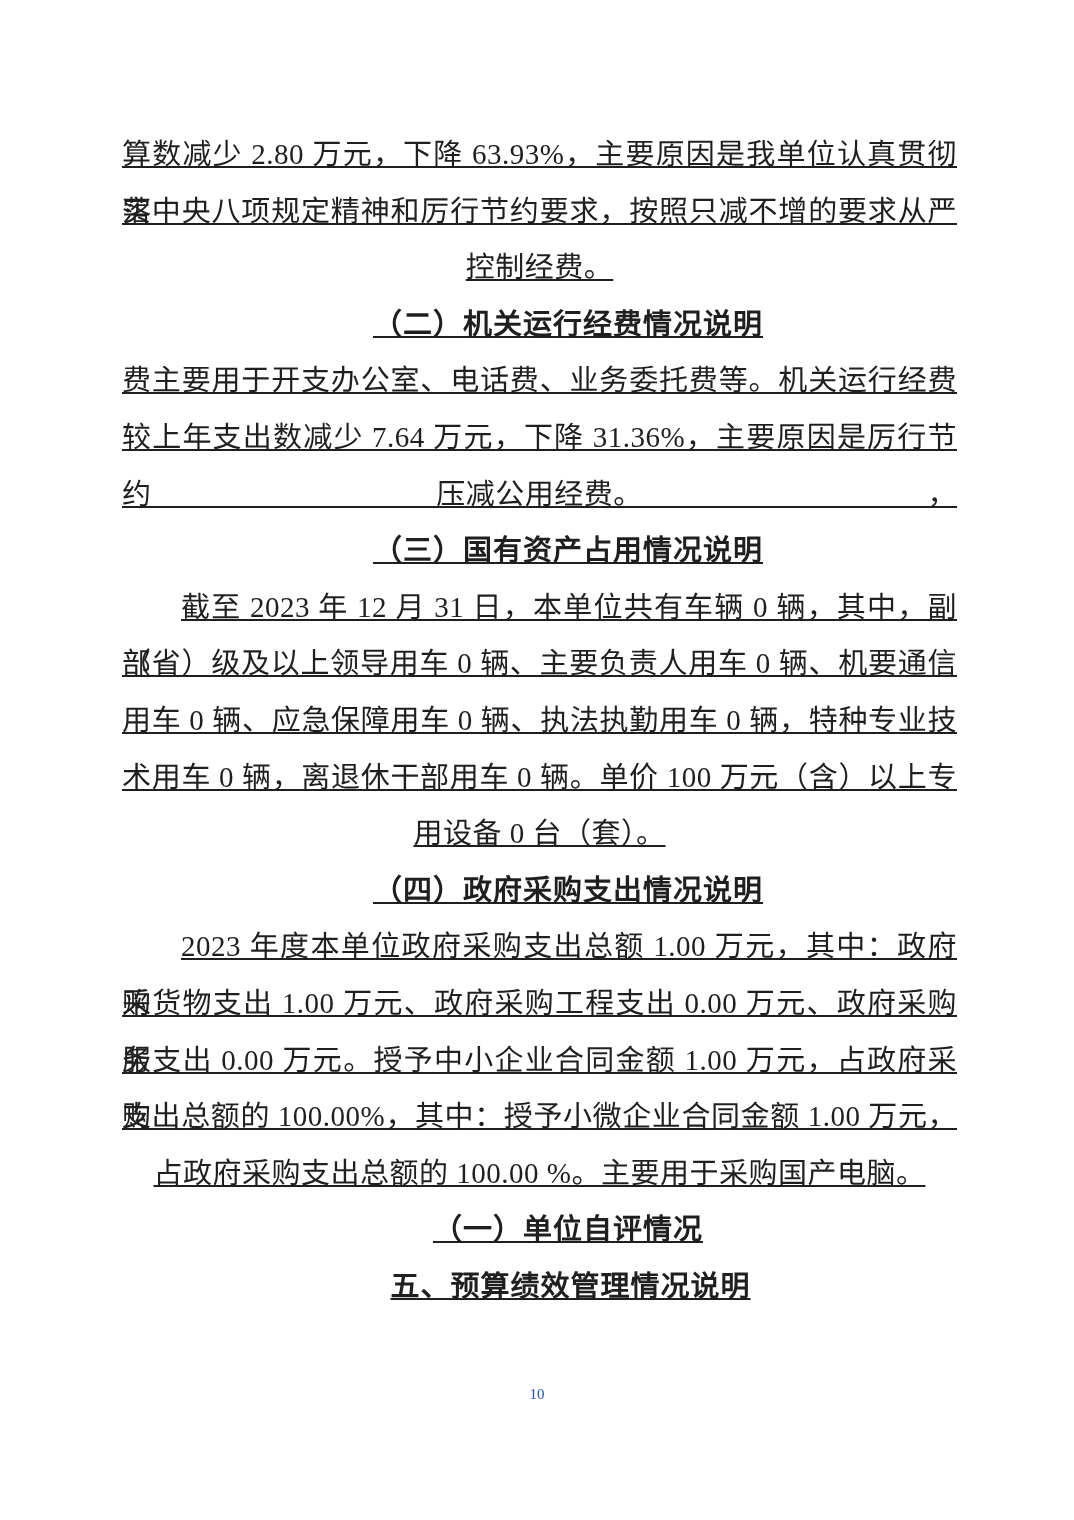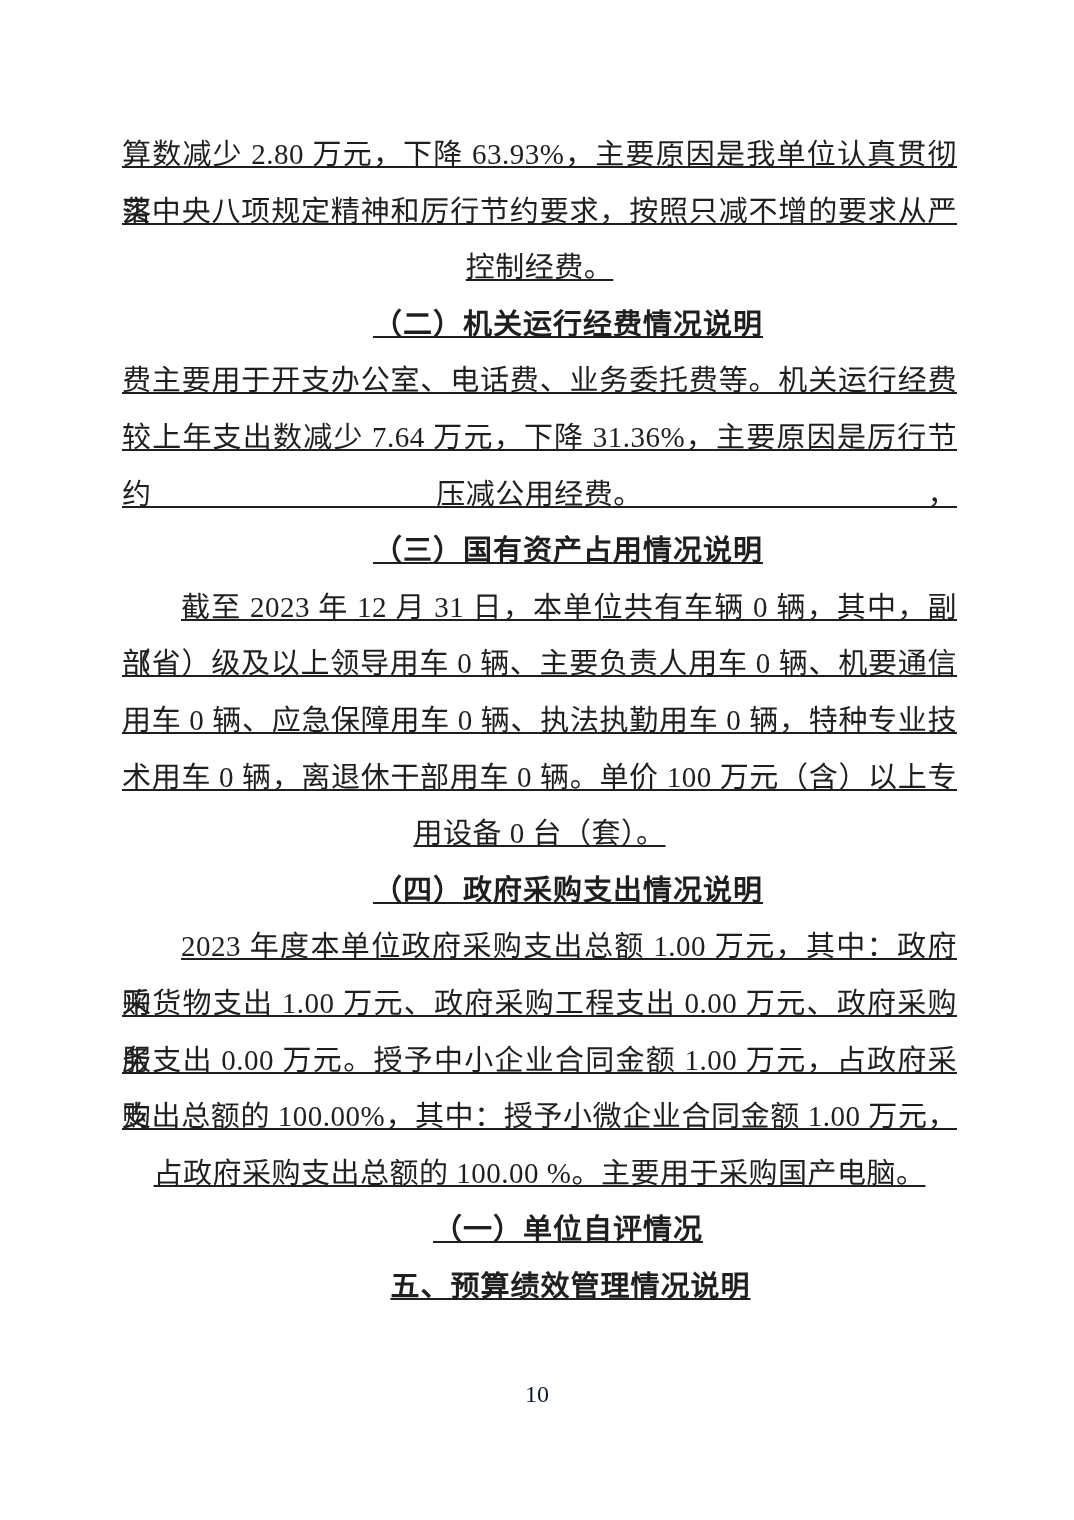--- a/index.html
+++ b/index.html
@@ -55,23 +55,23 @@
     font-size: 29px;
     letter-spacing: 1px;
     font-family: "Liberation Sans", "DejaVu Sans", sans-serif;
   }
   .page-number {
     position: absolute;
     top: 1381px;
     left: 0;
     width: 100%;
     text-align: center;
-    font-size: 24px;
+    font-size: 15px;
     line-height: 26px;
-    color: #0f172a;
+    color: #1d4ed8;
     font-family: "Liberation Serif", "DejaVu Serif", serif;
   }
 </style>
 </head>
 <body>
 
 <div class="page">
   <div class="text-block">
     <div class="ln body stretch">算数减少 2.80 万元，下降 63.93%，主要原因是我单位认真贯彻落</div>
     <div class="ln body stretch">实中央八项规定精神和厉行节约要求，按照只减不增的要求从严</div>

